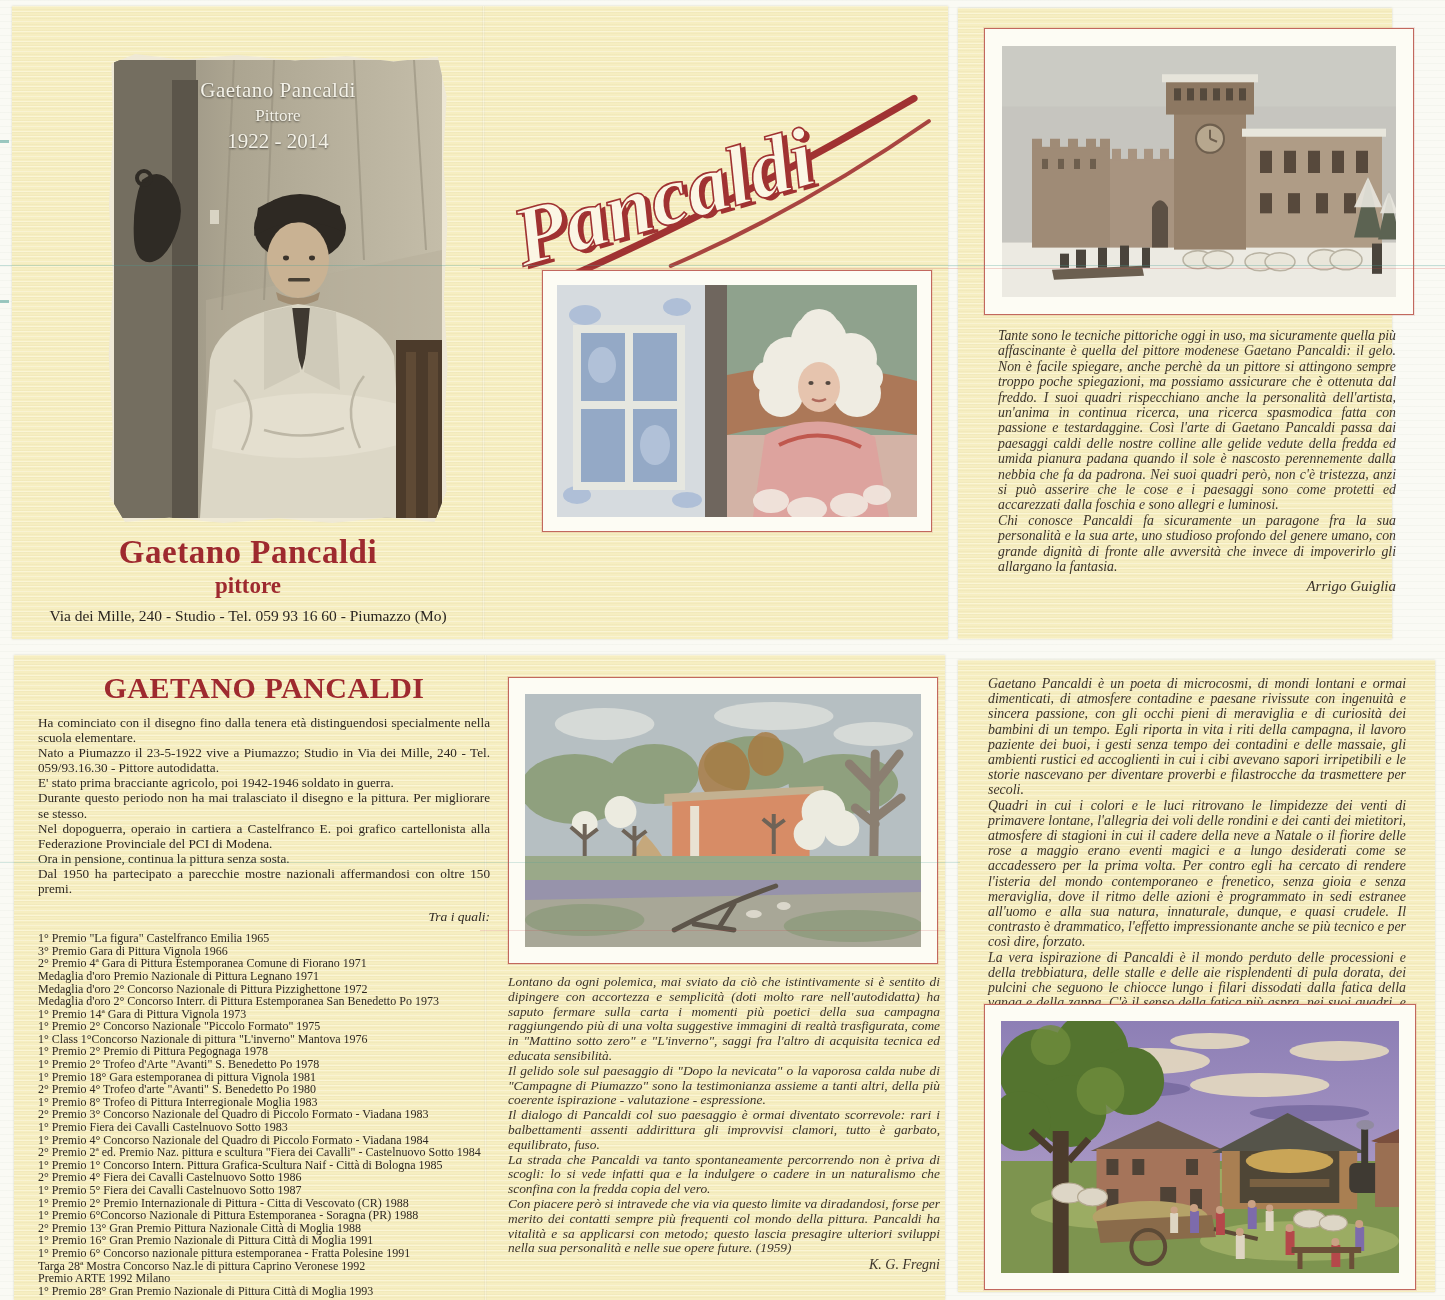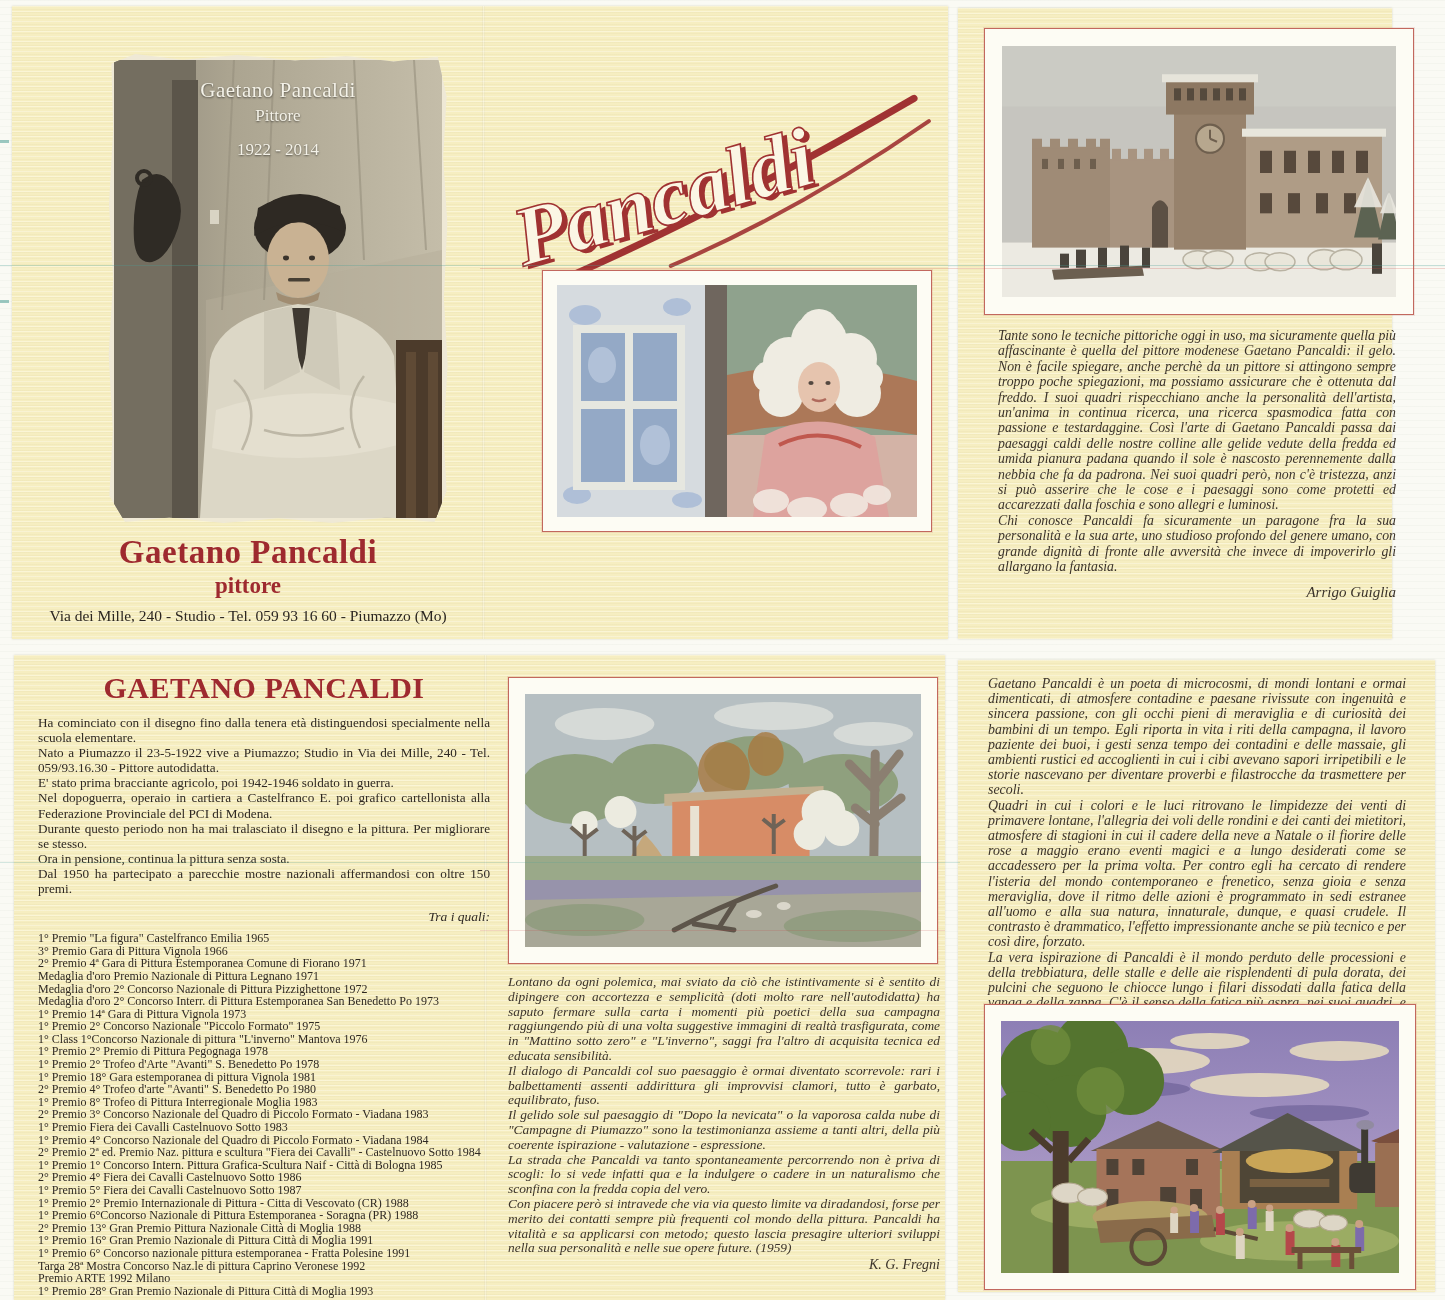--- a/index.html
+++ b/index.html
@@ -27,31 +27,31 @@
 
   
   .photo{
     position:absolute;background:#efe9d6;padding:6px;
     clip-path:polygon(1% 2%, 8% 0%, 22% 1.2%, 38% .2%, 55% 1.4%, 70% .4%, 84% 1.6%, 97% .6%, 99.6% 9%, 98.6% 22%, 99.8% 36%, 98.8% 52%, 99.9% 66%, 98.7% 81%, 99.6% 93%, 96% 99.6%, 82% 98.6%, 66% 99.8%, 50% 98.8%, 34% 99.8%, 18% 98.6%, 5% 99.6%, .4% 94%, 1.4% 80%, .2% 64%, 1.5% 48%, .3% 32%, 1.5% 16%);
   }
   .photo .img{position:relative;width:328px;height:458px;overflow:hidden;}
   .photo-caption{position:absolute;left:0;right:0;top:18px;text-align:center;color:#f4f2e8;text-shadow:0 1px 2px rgba(0,0,0,.55);}
   .photo-caption .nm{font-size:21px;letter-spacing:.5px;}
   .photo-caption .tt{font-size:17px;margin-top:3px;}
-  .photo-caption .yr{font-size:17px;margin-top:14px;}
+  .photo-caption .yr{font-size:21px;margin-top:3px;}
   .contact{position:absolute;text-align:center;color:#9e2a2f;}
   .contact .nm{font-size:33px;font-weight:bold;letter-spacing:.5px;}
   .contact .rl{font-size:23px;font-weight:bold;margin-top:2px;}
   .contact .ad{font-size:15.5px;color:#2b2620;margin-top:8px;font-weight:normal;}
 
   
   .itxt{font-style:italic;text-align:justify;color:#3b332a;}
   .tr-text{position:absolute;left:40px;top:320px;width:398px;font-size:13.8px;line-height:15.4px;}
   .tr-text p{margin:0;}
-  .sig{font-style:italic;text-align:right;margin-top:10px;}
+  .sig{font-style:italic;text-align:right;margin-top:4px;}
 
   
   .bl-col{position:absolute;left:24px;top:16px;width:452px;}
   .bl-head{font-size:30px;font-weight:bold;color:#9e2a2f;text-align:center;letter-spacing:.5px;margin:0 0 10px 0;}
   .bio{font-size:13.2px;line-height:15.1px;text-align:justify;}
   .bio p{margin:0;}
   .tra{font-style:italic;text-align:right;font-size:13.5px;margin:13px 0 7px 0;}
   .prizes{font-size:12px;line-height:12.6px;}
   .prizes div{white-space:nowrap;}
 
@@ -287,22 +287,22 @@
 
 <div class="panel" style="left:14px;top:655px;width:931px;height:645px;">
   <div class="crease" style="left:470px;"></div>
 
   <div class="bl-col">
     <h1 class="bl-head">GAETANO PANCALDI</h1>
     <div class="bio">
         <p>Ha cominciato con il disegno fino dalla tenera età distinguendosi specialmente nella scuola elementare.</p>
         <p>Nato a Piumazzo il 23-5-1922 vive a Piumazzo; Studio in Via dei Mille, 240 - Tel. 059/93.16.30 - Pittore autodidatta.</p>
         <p>E' stato prima bracciante agricolo, poi 1942-1946 soldato in guerra.</p>
+        <p>Durante questo periodo non ha mai tralasciato il disegno e la pittura. Per migliorare se stesso.</p>
         <p>Nel dopoguerra, operaio in cartiera a Castelfranco E. poi grafico cartellonista alla Federazione Provinciale del PCI di Modena.</p>
-        <p>Durante questo periodo non ha mai tralasciato il disegno e la pittura. Per migliorare se stesso.</p>
         <p>Ora in pensione, continua la pittura senza sosta.</p>
         <p>Dal 1950 ha partecipato a parecchie mostre nazionali affermandosi con oltre 150 premi.</p>
       </div>
     <div class="tra">Tra i quali:</div>
     <div class="prizes">
         <div>1° Premio "La figura" Castelfranco Emilia 1965</div>
         <div>3° Premio Gara di Pittura Vignola 1966</div>
         <div>2° Premio 4ª Gara di Pittura Estemporanea Comune di Fiorano 1971</div>
         <div>Medaglia d'oro Premio Nazionale di Pittura Legnano 1971</div>
         <div>Medaglia d'oro 2° Concorso Nazionale di Pittura Pizzighettone 1972</div>
@@ -385,22 +385,22 @@
           <g fill="#e7e4d8" opacity=".8">
               <ellipse cx="230" cy="220" rx="8" ry="4"></ellipse>
               <ellipse cx="260" cy="212" rx="7" ry="4"></ellipse>
             </g>
         </svg>
       </div>
     </div>
     <div class="itxt bm-text">
       <div>
           <p>Lontano da ogni polemica, mai sviato da ciò che istintivamente si è sentito di dipingere con accortezza e semplicità (doti molto rare nell'autodidatta) ha saputo fermare sulla carta i momenti più poetici della sua campagna raggiungendo più di una volta suggestive immagini di realtà trasfigurata, come in "Mattino sotto zero" e "L'inverno", saggi fra l'altro di acquisita tecnica ed educata sensibilità.</p>
+          <p>Il gelido sole sul paesaggio di "Dopo la nevicata" o la vaporosa calda nube di "Campagne di Piumazzo" sono la testimonianza assieme a tanti altri, della più coerente ispirazione - valutazione - espressione.</p>
           <p>Il dialogo di Pancaldi col suo paesaggio è ormai diventato scorrevole: rari i balbettamenti assenti addirittura gli improvvisi clamori, tutto è garbato, equilibrato, fuso.</p>
-          <p>Il gelido sole sul paesaggio di "Dopo la nevicata" o la vaporosa calda nube di "Campagne di Piumazzo" sono la testimonianza assieme a tanti altri, della più coerente ispirazione - valutazione - espressione.</p>
           <p>La strada che Pancaldi va tanto spontaneamente percorrendo non è priva di scogli: lo si vede infatti qua e la indulgere o cadere in un naturalismo che sconfina con la fredda copia del vero.</p>
           <p>Con piacere però si intravede che via via questo limite va diradandosi, forse per merito dei contatti sempre più frequenti col mondo della pittura. Pancaldi ha vitalità e sa applicarsi con metodo; questo lascia presagire ulteriori sviluppi nella sua personalità e nelle sue opere future. (1959)</p>
         </div>
       <div class="sig" style="font-size:14px;margin-top:2px;">K. G. Fregni</div>
     </div>
   </div>
 </div>
 
 <div class="panel" style="left:958px;top:660px;width:477px;height:632px;">
   <div class="itxt br-text">

